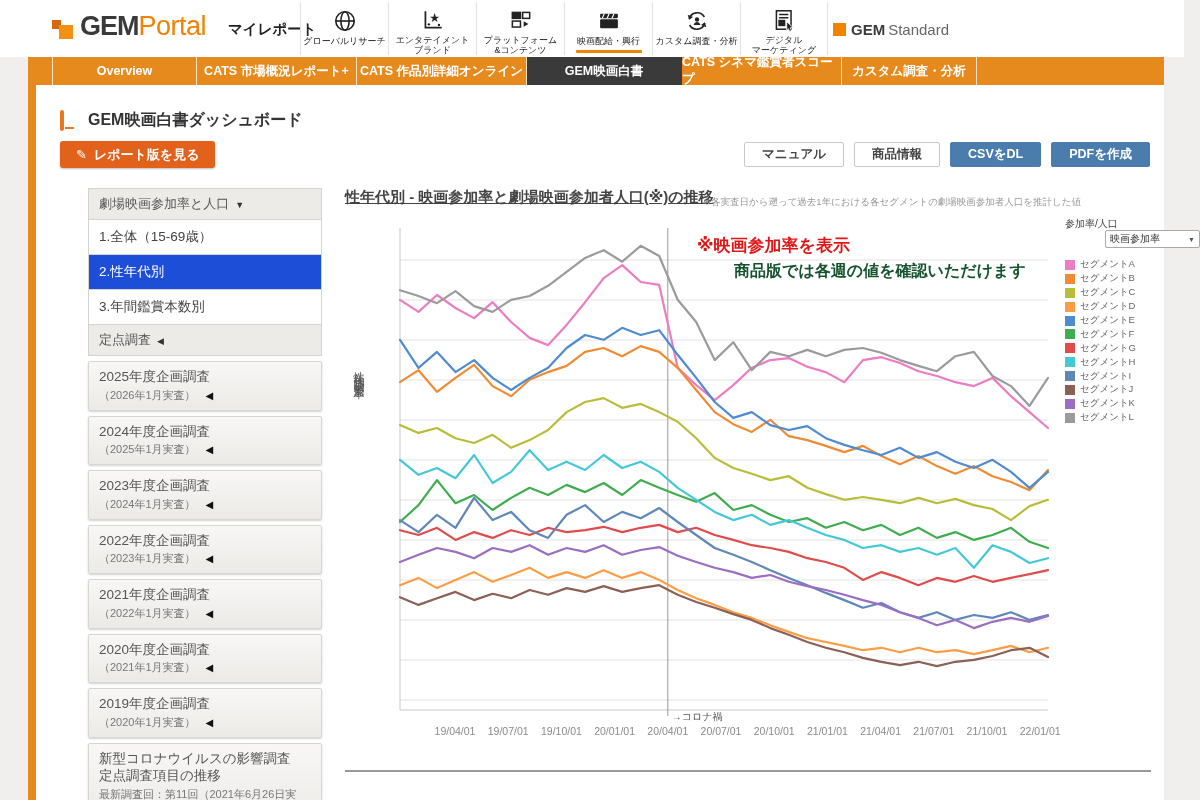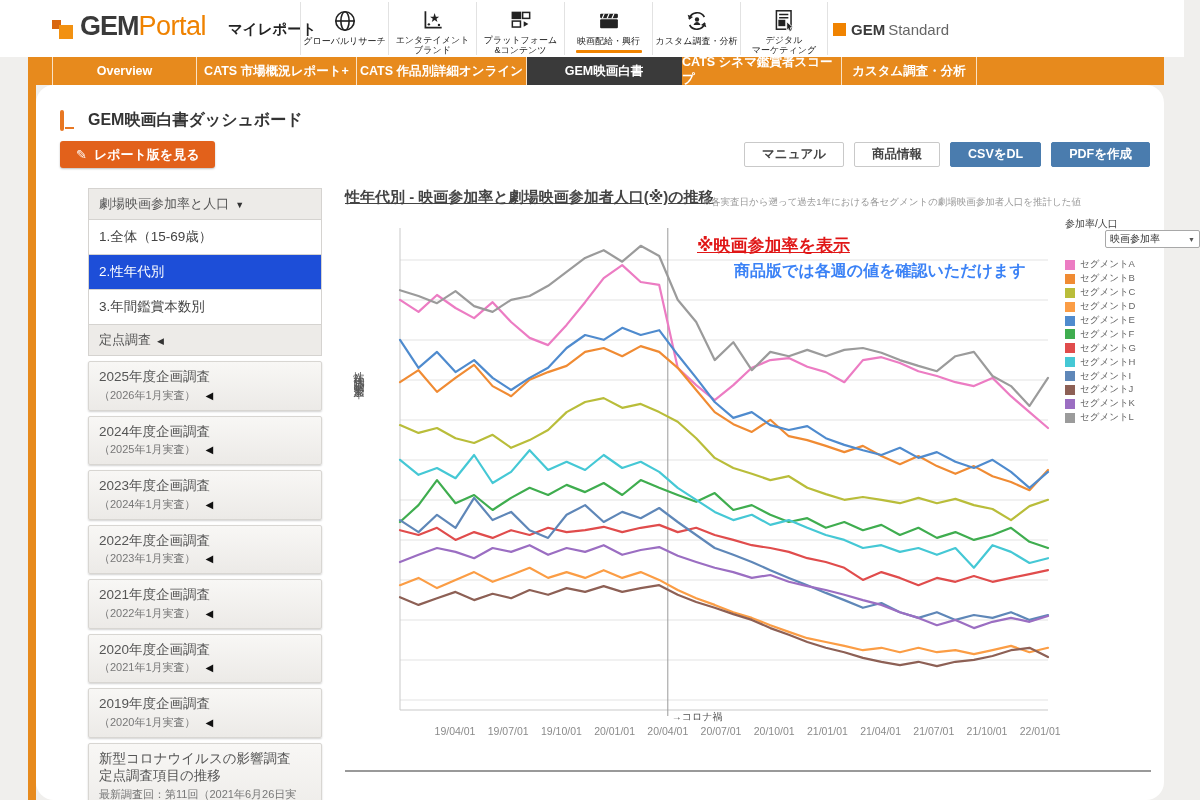--- a/index.html
+++ b/index.html
@@ -26,21 +26,21 @@
   .brand-sq { width:13px; height:13px; background:#f08300; margin-right:5px; }
   .brand-gem { font-size:15px; font-weight:bold; color:#3a3a3a; }
   .brand-std { font-size:15px; color:#666; margin-left:3px; }
 
   
   .tab-bar { position:absolute; left:28px; top:57px; width:1136px; height:28px; background:#e78a1d; display:flex; padding-left:24px; }
   .tab { height:28px; display:flex; align-items:center; justify-content:center; font-size:12.5px; font-weight:bold; color:#fff; border-right:1px solid rgba(255,255,255,.75); cursor:pointer; }
   .tab:first-child { border-left:1px solid rgba(255,255,255,.75); }
   .tab.active { background:#3a3a3a; border-color:#3a3a3a; }
   .left-strip { position:absolute; left:28px; top:57px; width:8px; height:743px; background:#e78a1d; }
-  .content-card { position:absolute; left:36px; top:85px; width:1128px; height:715px; background:#fff;border-radius:18px; }
+  .content-card { position:absolute; left:36px; top:85px; width:1128px; height:715px; background:#fff; }
 
   
   .title-row { position:absolute; left:24px; top:25px; display:flex; align-items:center; }
   .monitor-icon { position:relative; width:19px; height:17px; margin-right:9px; }
   .monitor-icon .scr { width:19px; height:13px; border:2px solid #e87722; border-radius:2px; }
   .monitor-icon .base { position:absolute; left:5px; bottom:0; width:9px; height:2px; background:#e87722; }
   .page-title { font-size:16px; font-weight:bold; color:#333; }
   .report-btn { position:absolute; left:24px; top:56px; height:27px; background:#e2611b; color:#fff; font-size:13px; font-weight:bold; border:none; border-radius:3px; padding:0 16px; display:flex; align-items:center; gap:7px; cursor:pointer; box-shadow:0 1px 2px rgba(0,0,0,.25); font-family:inherit; }
   .toolbar { position:absolute; right:14px; top:57px; display:flex; gap:10px; }
   .tb-btn { height:25px; font-size:12.5px; font-weight:bold; padding:0 17px; border-radius:2px; cursor:pointer; font-family:inherit; }
@@ -66,22 +66,22 @@
   .selector-label { position:absolute; left:720px; top:29px; font-size:10px; color:#444; }
   .selector { position:absolute; left:760px; top:42px; width:95px; height:18px; background:#fff; border:1px solid #a8a8a8; border-radius:2px; font-size:10px; color:#333; display:flex; align-items:center; justify-content:space-between; padding:0 4px; cursor:pointer; }
   .selector .dd-arrow { font-size:7px; color:#555; }
   .legend { position:absolute; left:720px; top:70px; }
   .legend-row { display:flex; align-items:center; height:13.9px; cursor:pointer; }
   .legend-sw { width:10px; height:10px; margin-right:5px; flex:none; }
   .legend-label { font-size:9.5px; color:#666; white-space:nowrap; }
   .ylabel { position:absolute; left:6px; top:175px; writing-mode:vertical-rl; font-size:11px; color:#555; letter-spacing:2px; }
   .chart-svg { position:absolute; left:40px; top:37px; }
   svg text { font-family:"Liberation Sans","DejaVu Sans",sans-serif; }
-  .overlay-red1 { position:absolute; left:352px; top:46px; font-size:17px; font-weight:bold; color:#e01616;text-decoration:underline; }
-  .overlay-red2 { position:absolute; left:389px; top:73px; font-size:16px; font-weight:bold; color:#3b82f6; }
+  .overlay-red1 { position:absolute; left:352px; top:46px; font-size:17px; font-weight:bold; color:#e01616; }
+  .overlay-red2 { position:absolute; left:389px; top:73px; font-size:16px; font-weight:bold; color:#14532d; }
   .bottom-divider { position:absolute; left:0; top:582px; width:806px; height:0; border-top:2px solid #999; }
 </style>
 </head>
 <body>
 
 <div class="screen">
 
   <header class="top-header">
     <div class="logo">
       <span class="logo-mark">

